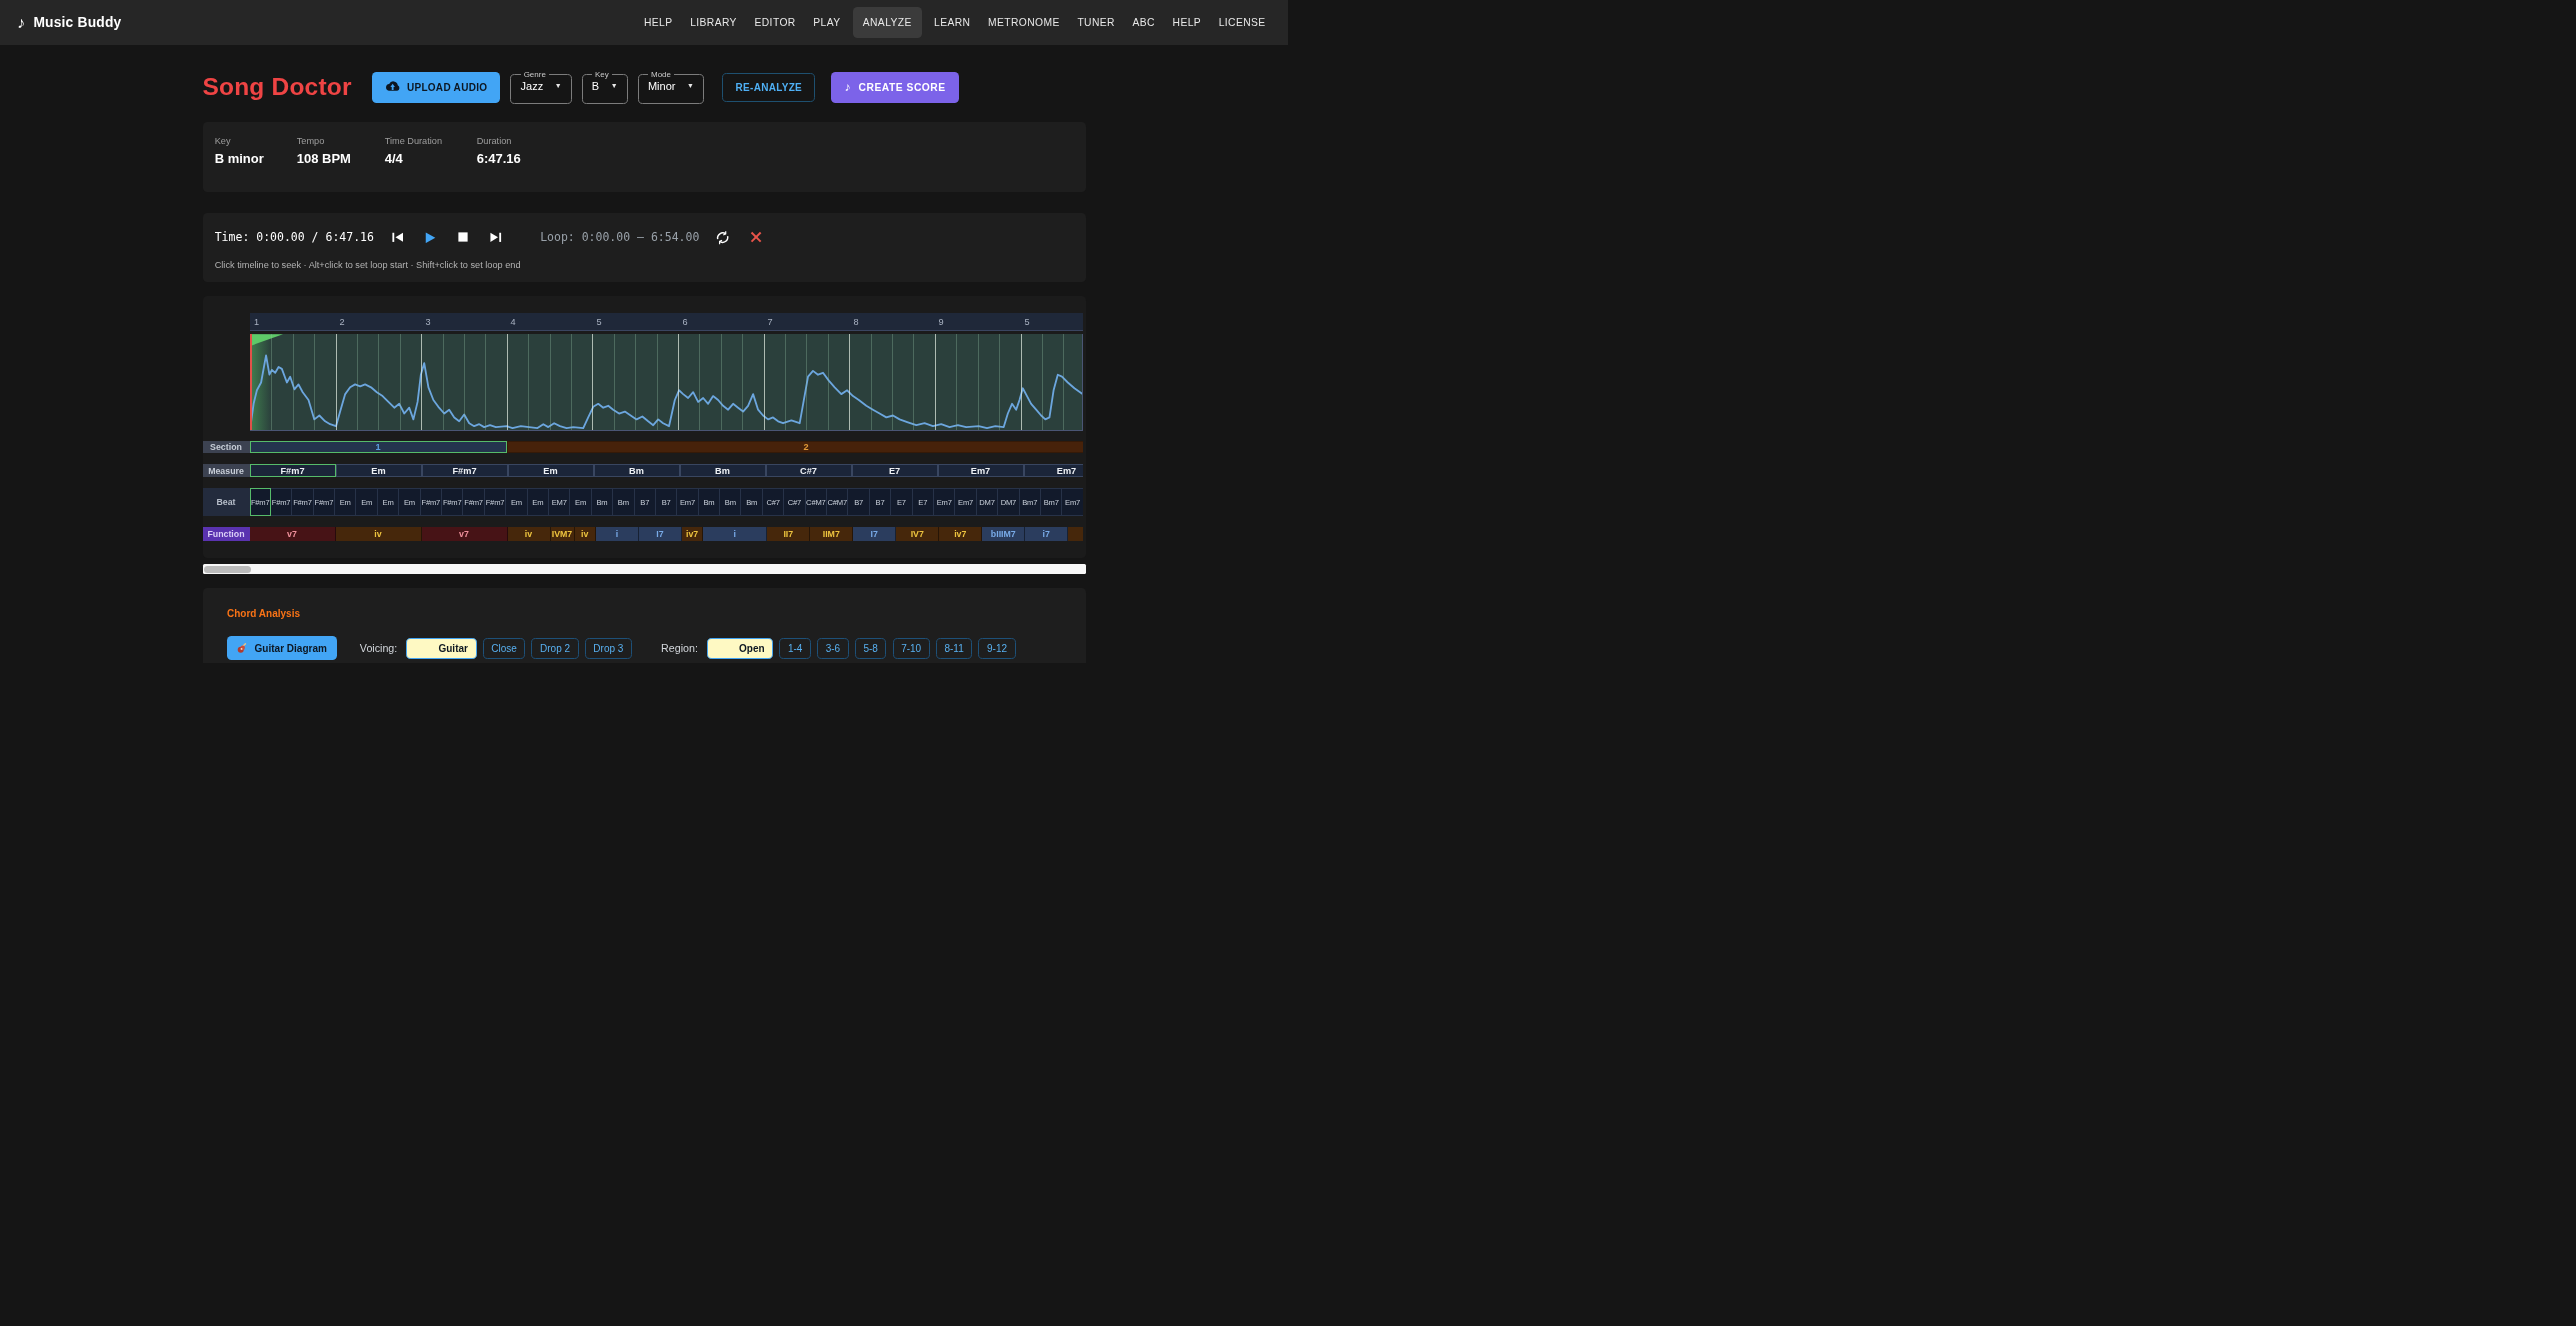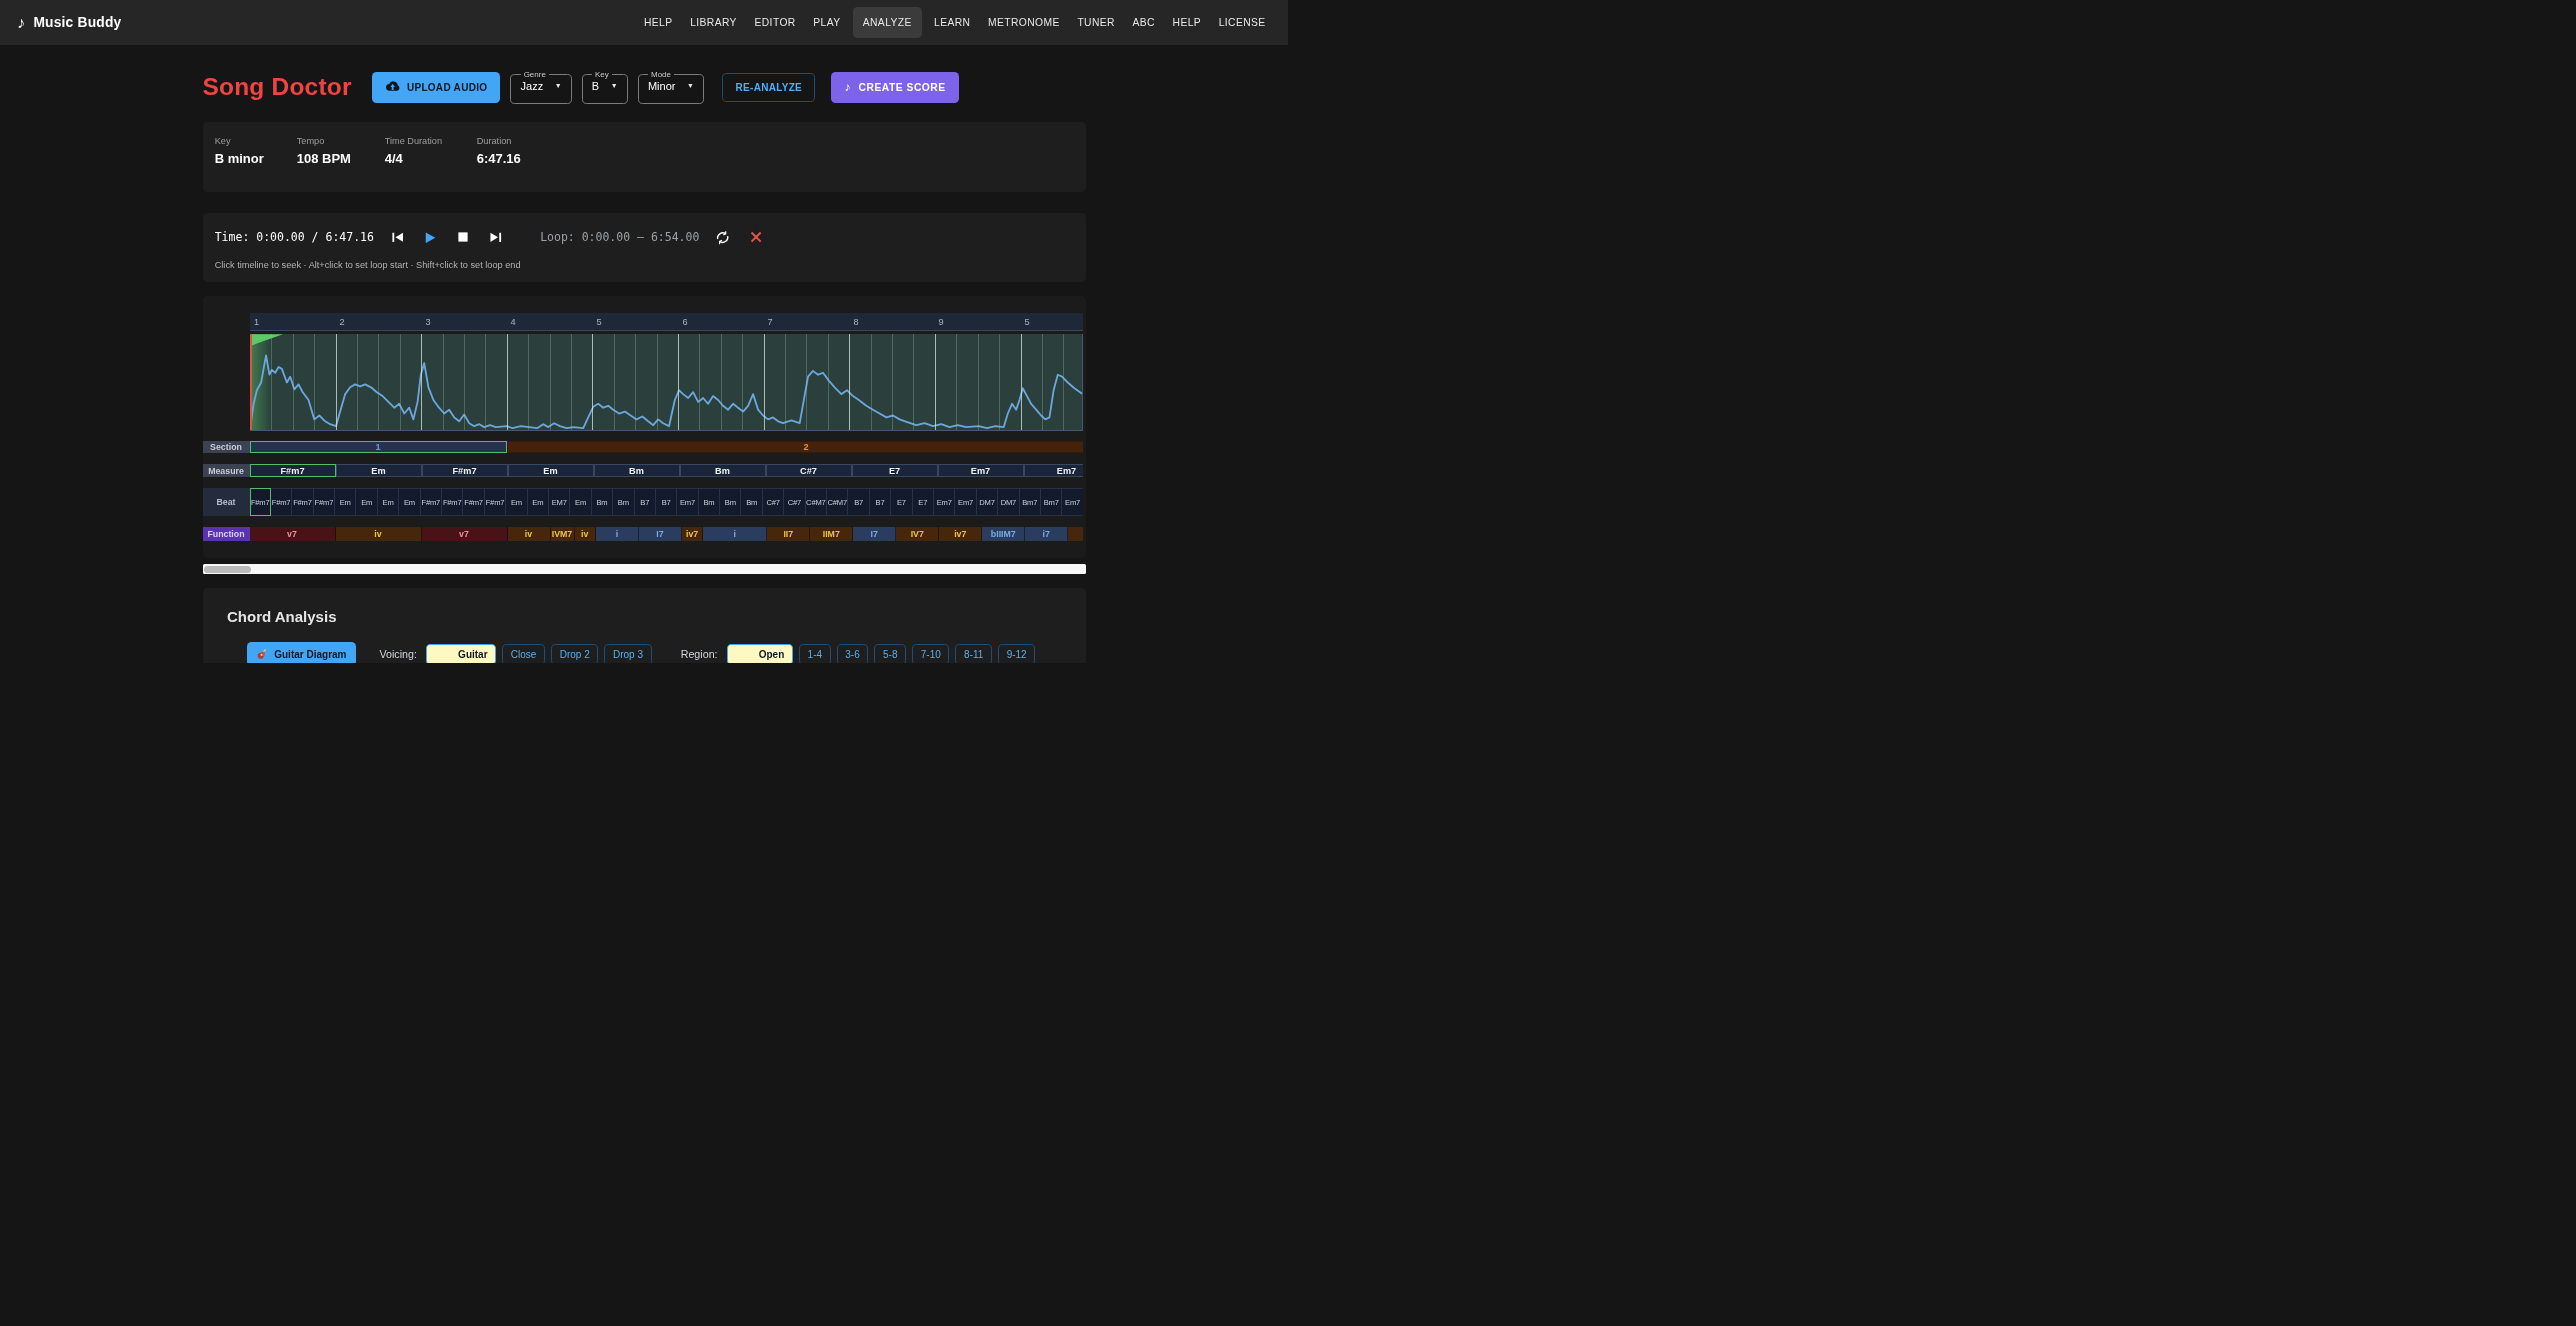--- a/index.html
+++ b/index.html
@@ -77,22 +77,22 @@
   .beat-cell.hl { border:1.5px solid #56bb6a; }
   .func-cell { flex:none; display:flex; align-items:center; justify-content:center; font-size:8.8px; font-weight:700;
     border-right:0.8px solid rgba(0,0,0,.45); }
   .f-red   { background:#471316; color:#f0919c; }
   .f-brown { background:#46270b; color:#eec43f; }
   .f-blue  { background:#2b3d5e; color:#79abe8; }
   .scrollbar { margin-top:6.1px; height:10px; background:#f7f7f7; border-radius:1.5px; position:relative; }
   .scroll-thumb { position:absolute; left:1.5px; top:1.5px; bottom:1.5px; width:47px; background:#bbb; border-radius:3.8px; cursor:grab; }
   
   .chords-panel { margin-top:13.8px; padding:20px 24.5px; height:183px; }
-  .ca-title { color:#e5e5e5; font-size:15px; font-weight:600; }
-  .controls { display:flex; align-items:center; margin-top:17px;justify-content:center; }
+  .ca-title { color:#f97316; font-size:10px; font-weight:600; }
+  .controls { display:flex; align-items:center; margin-top:17px; }
   .btn-gd { display:flex; align-items:center; gap:6.1px; background:#42a5f5; color:#0d1722; font-size:10px; font-weight:600;
     border:none; border-radius:4.6px; padding:5.4px 10px; height:24px; cursor:pointer; }
   .grp-label { font-size:10.7px; color:#d3d7dc; margin:0 9.2px 0 23px; }
   .opt { font-size:10px; padding:0 7.6px; height:20.6px; border-radius:4.6px; border:1.1px solid #1d5078; color:#58b0f0;
     background:transparent; margin-right:6.1px; cursor:pointer; }
   .opt.active { background:#fef9c3; color:#0d1722; border-color:#42a5f5; font-weight:600;padding-left:31px; }
   .divider { margin-top:13px; border-top:0.8px solid #3a3a3a; }
   .notes-row { display:flex; align-items:center; margin-top:15.3px; margin-left:111px; }
   .notes-label { font-size:10.7px; color:#d3d7dc; }
   .slider { width:245px; height:5.4px; background:#555b66; border-radius:3.1px; margin-left:11.5px; position:relative; cursor:pointer; }

